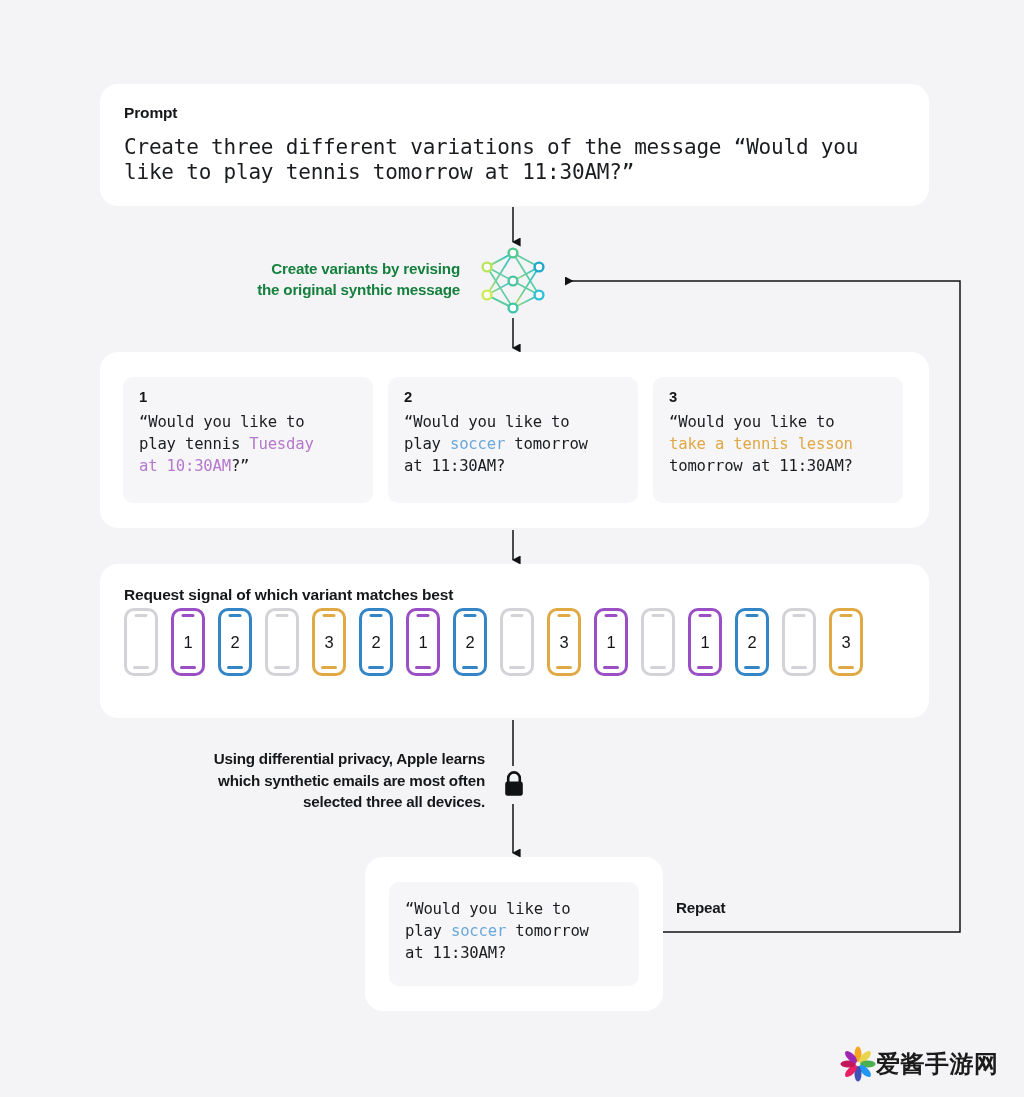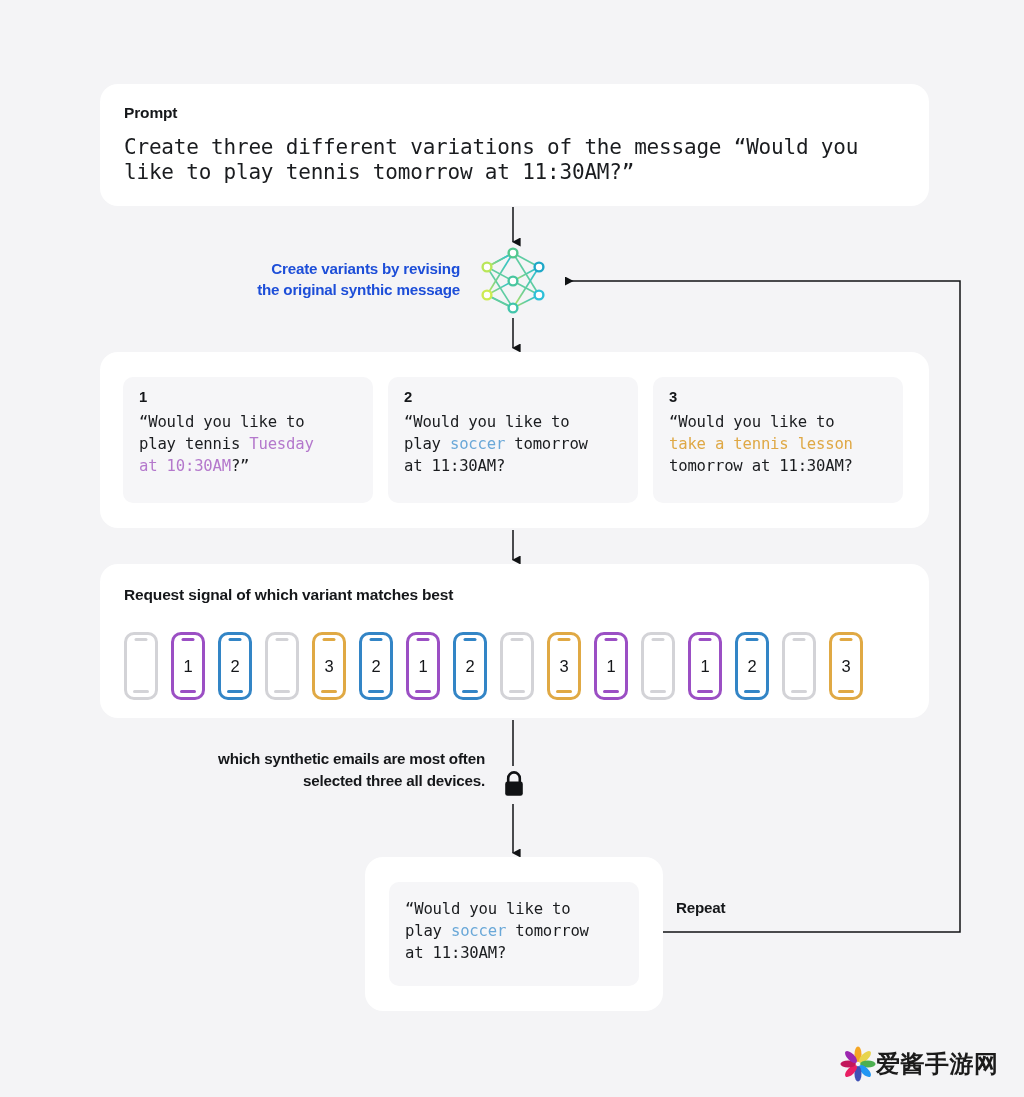--- a/index.html
+++ b/index.html
@@ -46,21 +46,21 @@
   }
   #prompt-card .section-title { margin-bottom: 13px; }
   #prompt-body { font-size: 21px; line-height: 25px; }
 
   
   #nn-label {
     position: absolute;
     left: 185px; top: 258px; width: 275px;
     text-align: right;
     font-size: 15.2px; font-weight: bold; line-height: 21px;
-    color: #1d4ed8; letter-spacing: -0.2px;
+    color: #15803d; letter-spacing: -0.2px;
   }
   #nn-icon {
     position: absolute;
     left: 477px; top: 245px; width: 72px; height: 72px;
   }
 
   
   #variants-card {
     left: 100px; top: 352px; width: 829px; height: 176px;
   }
@@ -82,21 +82,21 @@
   .variant-text { font-size: 15.6px; line-height: 22.2px; }
   .hl-purple { color: #b478cc; }
   .hl-blue   { color: #6aa8d8; }
   .hl-orange { color: #dfa845; }
 
   
   #phones-card {
     left: 100px; top: 564px; width: 829px; height: 154px;
     padding: 22px 24px 0 24px;
   }
-  #phones-title { margin-bottom: 28px; }
+  #phones-title { margin-bottom: 4px; }
   #phone-row {
     display: flex;
     gap: 0px;
     align-items: center;
   }
   .phone {
     position: relative;
     width: 34px; height: 68px;
     border: 3px solid #d3d3d7;
     border-radius: 10px;
@@ -365,20 +365,21 @@
         </div>
         <div class="phone c-orange">
           <span class="notch"></span>
           <span class="pnum">3</span>
           <span class="home"></span>
         </div>
       </div>
   </div>
 
   <div id="privacy-note">
+    <div>Using differential privacy, Apple learns</div>
     <div>which synthetic emails are most often</div>
     <div>selected three all devices.</div>
   </div>
 
   <div id="lock-icon">
     <svg viewBox="0 0 28 34" width="28" height="34">
       <path d="M8.2 14 V10.2 a5.8 5.8 0 0 1 11.6 0 V14" fill="none" stroke="#101214" stroke-width="2.6"></path>
       <rect x="5.2" y="13.6" width="17.6" height="14.2" rx="2.4" fill="#101214"></rect>
     </svg>
   </div>

